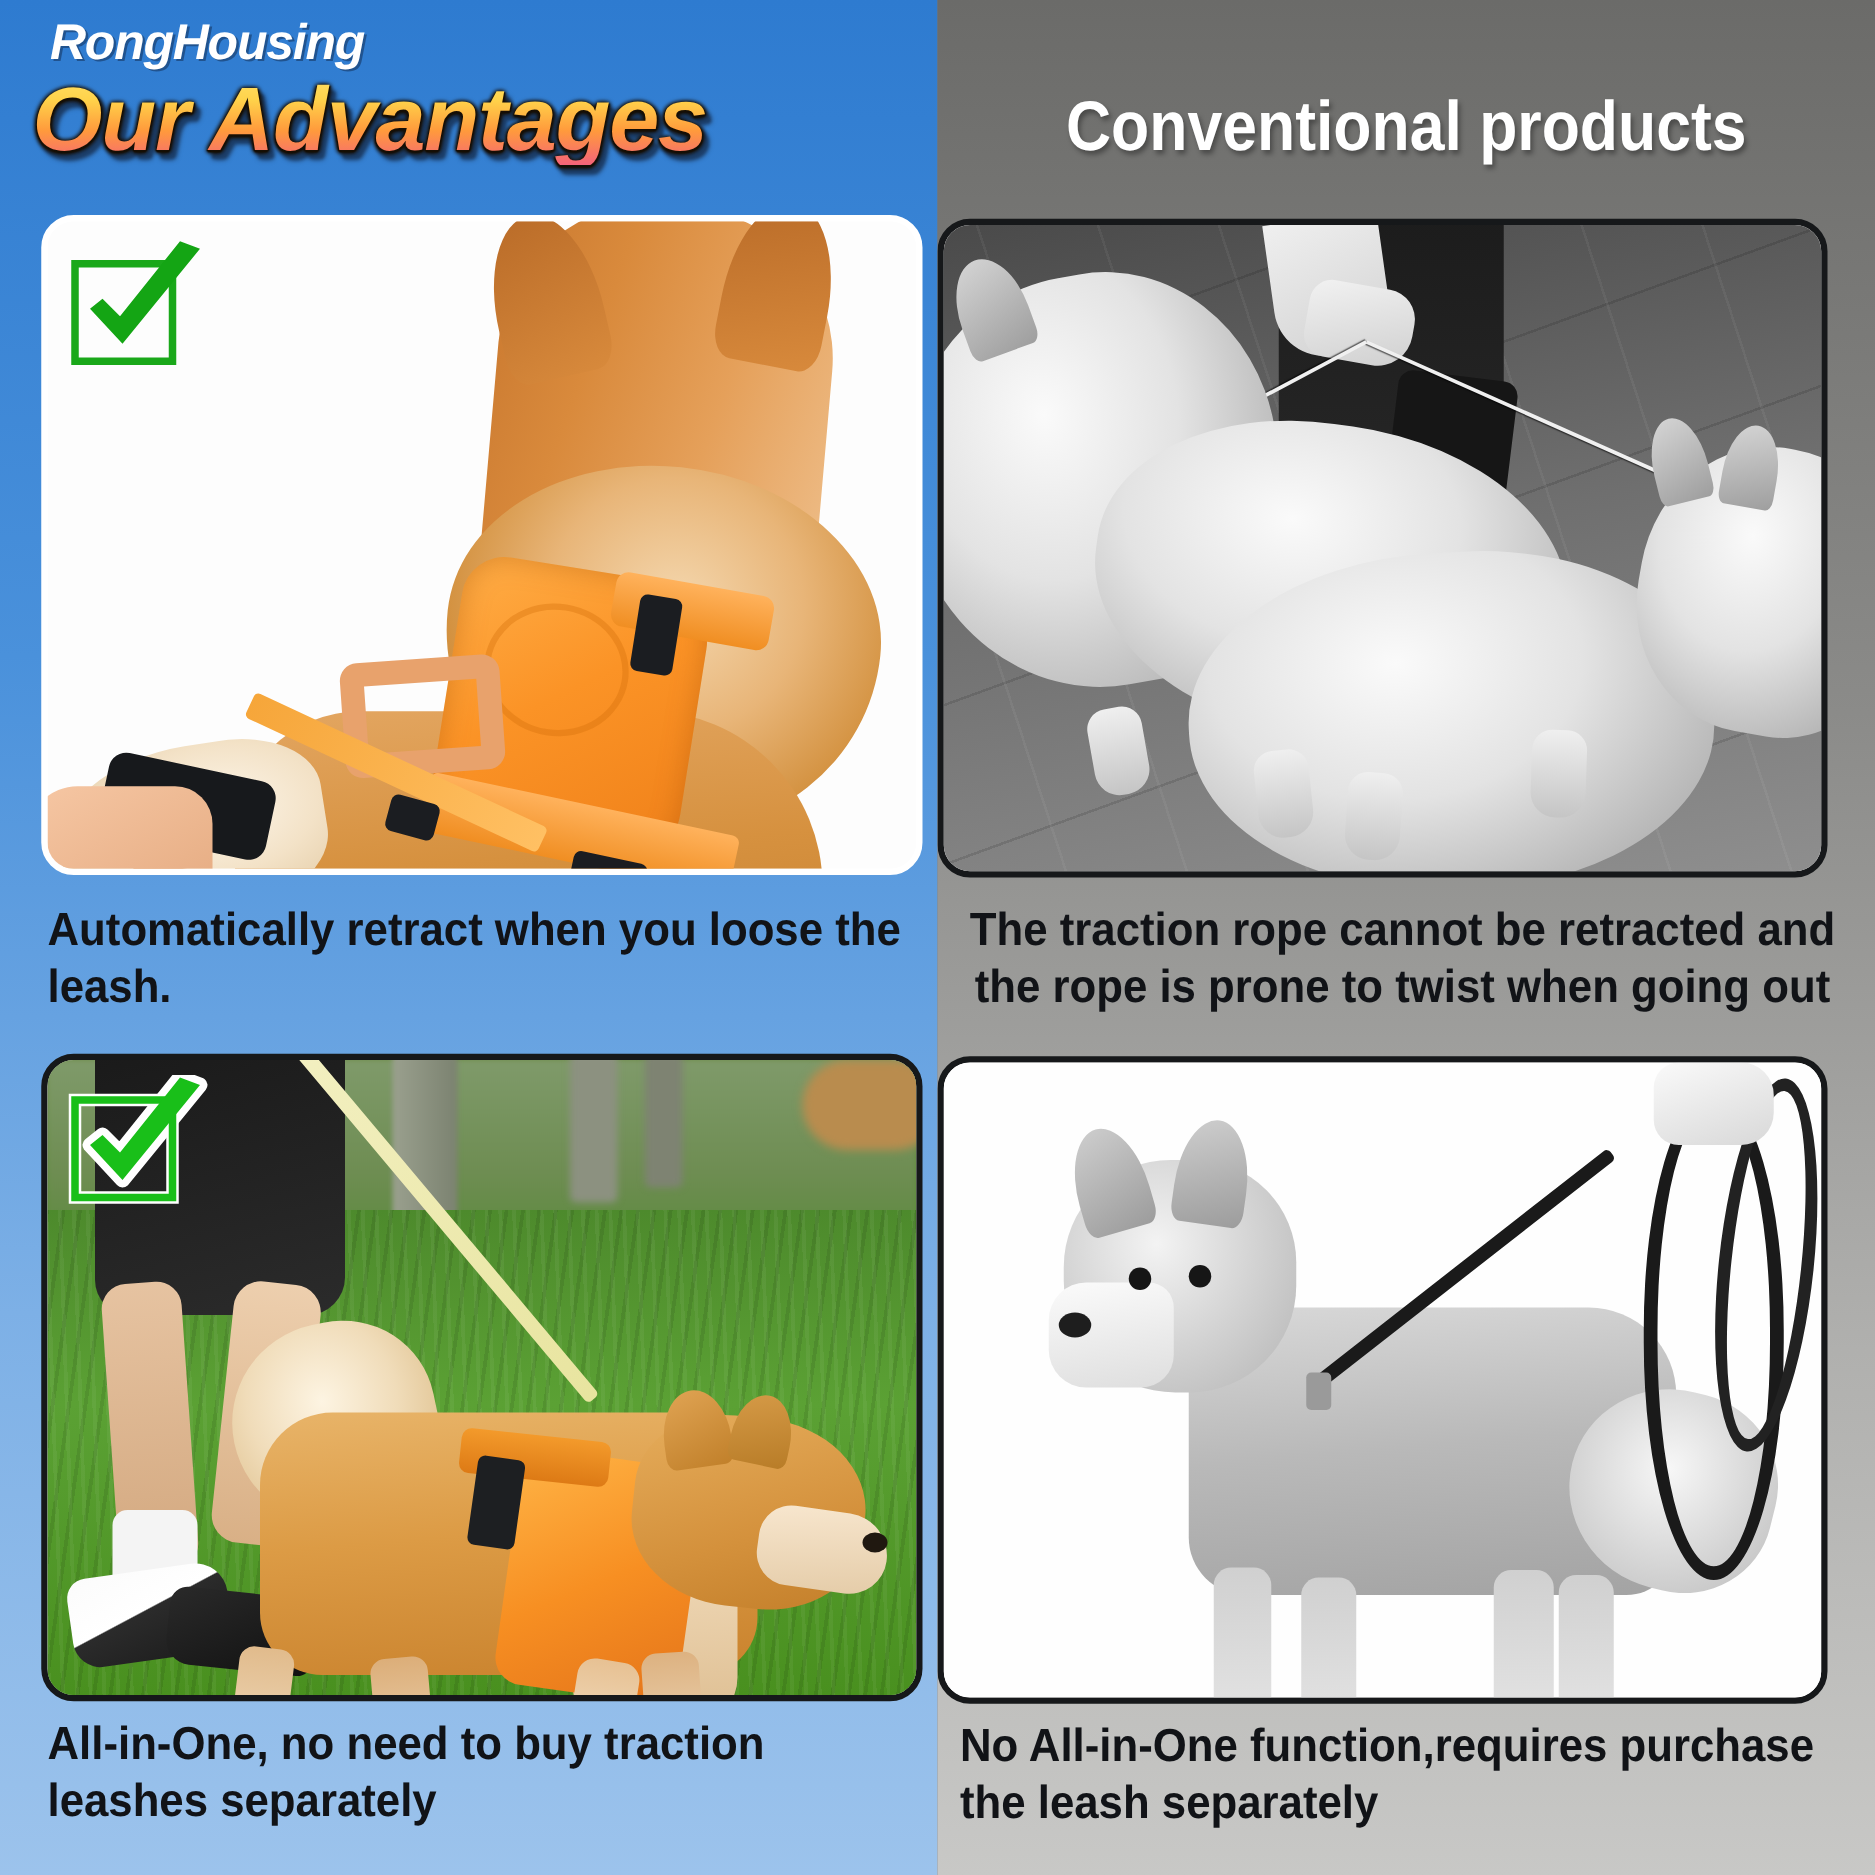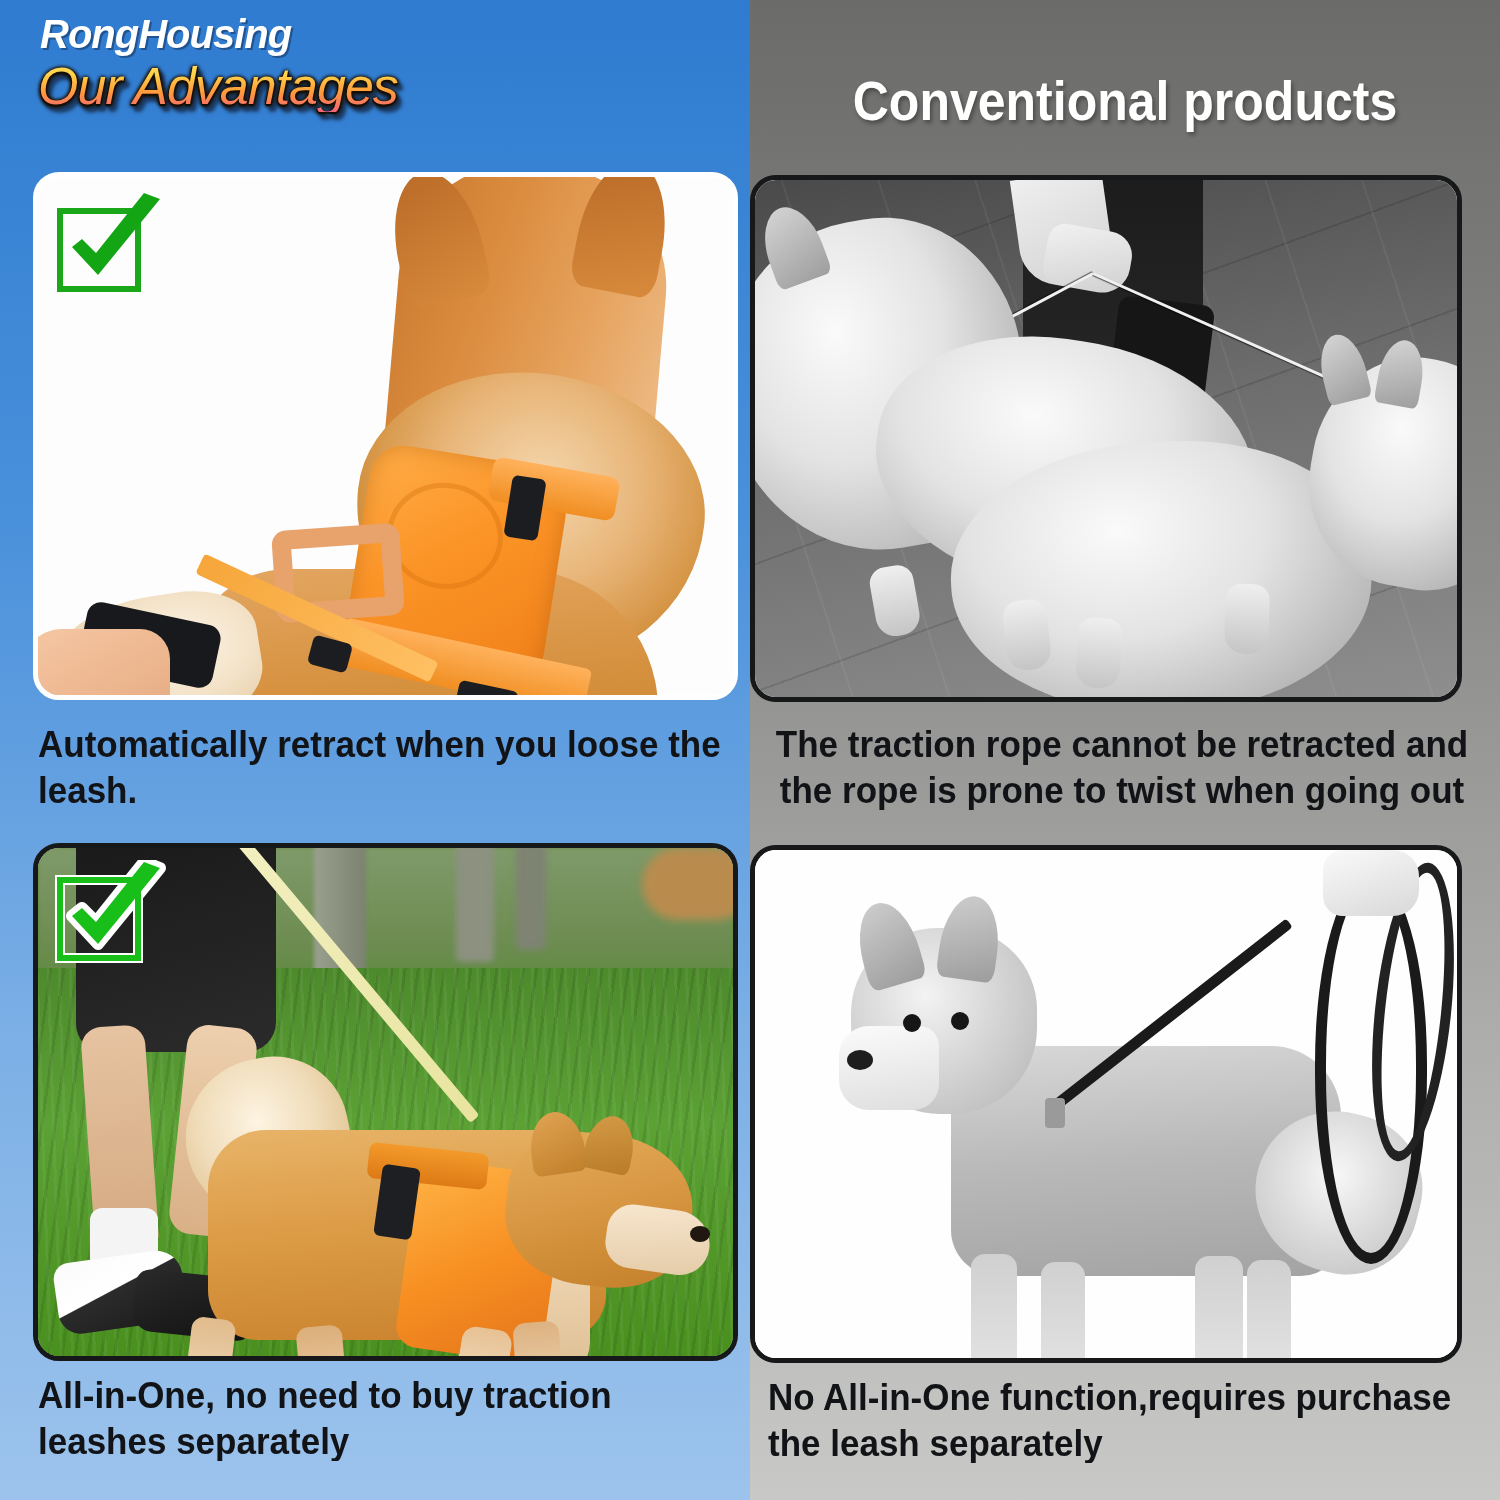--- a/index.html
+++ b/index.html
@@ -22,22 +22,22 @@
 
   
   .brand {
     position:absolute; left:40px; top:12px;
     font-size:40px; font-weight:bold; font-style:italic;
     color:#ffffff; letter-spacing:-1px;
     text-shadow:2px 2px 0 rgba(20,50,90,.55);
     white-space:nowrap;
   }
   .adv-title {
-    position:absolute; left:38px; top:60px;
-    font-size:52px; font-weight:normal; font-style:italic;
+    position:absolute; left:26px; top:60px;
+    font-size:72px; font-weight:bold; font-style:italic;
     letter-spacing:-1px; line-height:1;
     white-space:nowrap;
     background:linear-gradient(180deg,#ffe066 0%, #ffd24a 28%, #ff9a3c 62%, #f4637a 100%);
     -webkit-background-clip:text; background-clip:text;
     color:transparent; -webkit-text-fill-color:transparent;
     filter:drop-shadow(0 0 2px #1a1208) drop-shadow(1px 1px 0 #140d04)
            drop-shadow(-1px 1px 0 #140d04) drop-shadow(4px 5px 1px rgba(10,10,20,.55));
   }
   .conv-title {
     position:absolute; left:0; right:0; top:72px;

